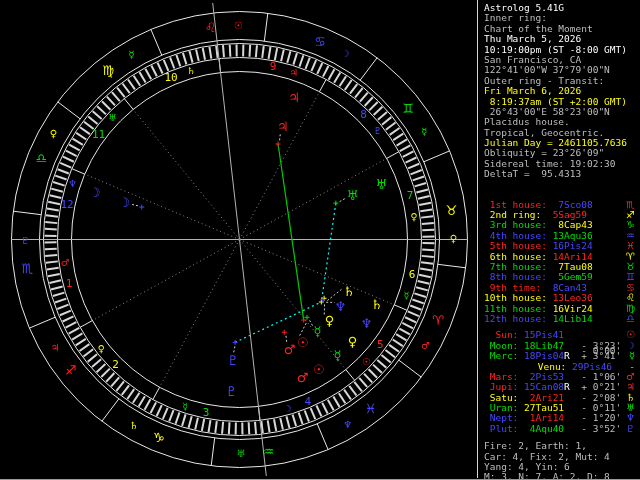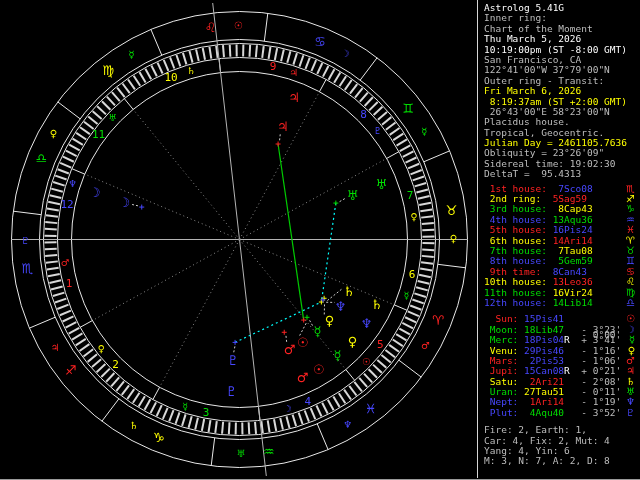--- a/index.html
+++ b/index.html
@@ -7,21 +7,21 @@
           font-family:"DejaVu Sans Mono",monospace;}
   .wheel{position:absolute;left:0;top:0;width:478px;height:480px;}
   .sidebar{position:absolute;left:477px;top:0;width:163px;height:478px;box-sizing:border-box;
            border-left:1px solid #d6d6d6;padding:3px 0 12px 6px;}
   .bottom-edge{position:absolute;left:0;bottom:0;width:640px;height:1px;background:#9a9a9a;}
   .sb-line{height:10.4px;line-height:10.4px;font-size:9.5px;white-space:pre;}
   .row{display:flex;height:10.4px;line-height:10.4px;font-size:9.5px;align-items:center;}
   .row .txt{white-space:pre;}
   .row .g{margin-left:auto;margin-right:5px;font-family:"DejaVu Sans",sans-serif;
           font-size:10px;line-height:10.4px;}
-  #house-list{margin-top:4px;}
+  #house-list{margin-top:20px;}
   #planet-list{margin-top:6px;}
   #summary-lines{margin-top:7px;}
 </style>
 </head>
 <body>
 
 <div class="screen">
   <div class="wheel">
     <svg id="wheel-svg" width="478" height="480">
         <circle cx="239.5" cy="239.5" r="228" fill="none" stroke="#e8e8e8" stroke-width="1"></circle>
@@ -436,21 +436,21 @@
           <span class="g" style="color: rgb(71, 71, 255);">☽</span>
         </div>
         <div class="row">
           <span class="txt" style="color: rgb(0, 221, 0);"> Merc: </span>
           <span class="txt" style="color: rgb(71, 71, 255);">18Pis04</span>
           <span class="txt" style="color: rgb(255, 255, 255);">R</span>
           <span class="txt" style="color: rgb(189, 189, 189);">  + 3°41'</span>
           <span class="g" style="color: rgb(0, 221, 0);">☿</span>
         </div>
         <div class="row">
-          <span class="txt" style="color: rgb(255, 255, 0);"> Venu: </span>
+          <span class="txt" style="color: rgb(255, 255, 0); margin-left: 48px;"> Venu: </span>
           <span class="txt" style="color: rgb(71, 71, 255);">29Pis46</span>
           <span class="txt" style="color: rgb(255, 255, 255);"> </span>
           <span class="txt" style="color: rgb(189, 189, 189);">  - 1°16'</span>
           <span class="g" style="color: rgb(255, 255, 0);">♀</span>
         </div>
         <div class="row">
           <span class="txt" style="color: rgb(255, 34, 34);"> Mars: </span>
           <span class="txt" style="color: rgb(71, 71, 255);"> 2Pis53</span>
           <span class="txt" style="color: rgb(255, 255, 255);"> </span>
           <span class="txt" style="color: rgb(189, 189, 189);">  - 1°06'</span>
@@ -474,21 +474,21 @@
           <span class="txt" style="color: rgb(0, 221, 0);"> Uran: </span>
           <span class="txt" style="color: rgb(255, 255, 0);">27Tau51</span>
           <span class="txt" style="color: rgb(255, 255, 255);"> </span>
           <span class="txt" style="color: rgb(189, 189, 189);">  - 0°11'</span>
           <span class="g" style="color: rgb(0, 221, 0);">♅</span>
         </div>
         <div class="row">
           <span class="txt" style="color: rgb(71, 71, 255);"> Nept: </span>
           <span class="txt" style="color: rgb(255, 34, 34);"> 1Ari14</span>
           <span class="txt" style="color: rgb(255, 255, 255);"> </span>
-          <span class="txt" style="color: rgb(189, 189, 189);">  - 1°19'</span>
+          <span class="txt" style="color: rgb(189, 189, 189);">  - 1°20'</span>
           <span class="g" style="color: rgb(71, 71, 255);">♆</span>
         </div>
         <div class="row">
           <span class="txt" style="color: rgb(71, 71, 255);"> Plut: </span>
           <span class="txt" style="color: rgb(0, 221, 0);"> 4Aqu40</span>
           <span class="txt" style="color: rgb(255, 255, 255);"> </span>
           <span class="txt" style="color: rgb(189, 189, 189);">  - 3°52'</span>
           <span class="g" style="color: rgb(71, 71, 255);">♇</span>
         </div>
       </div>

